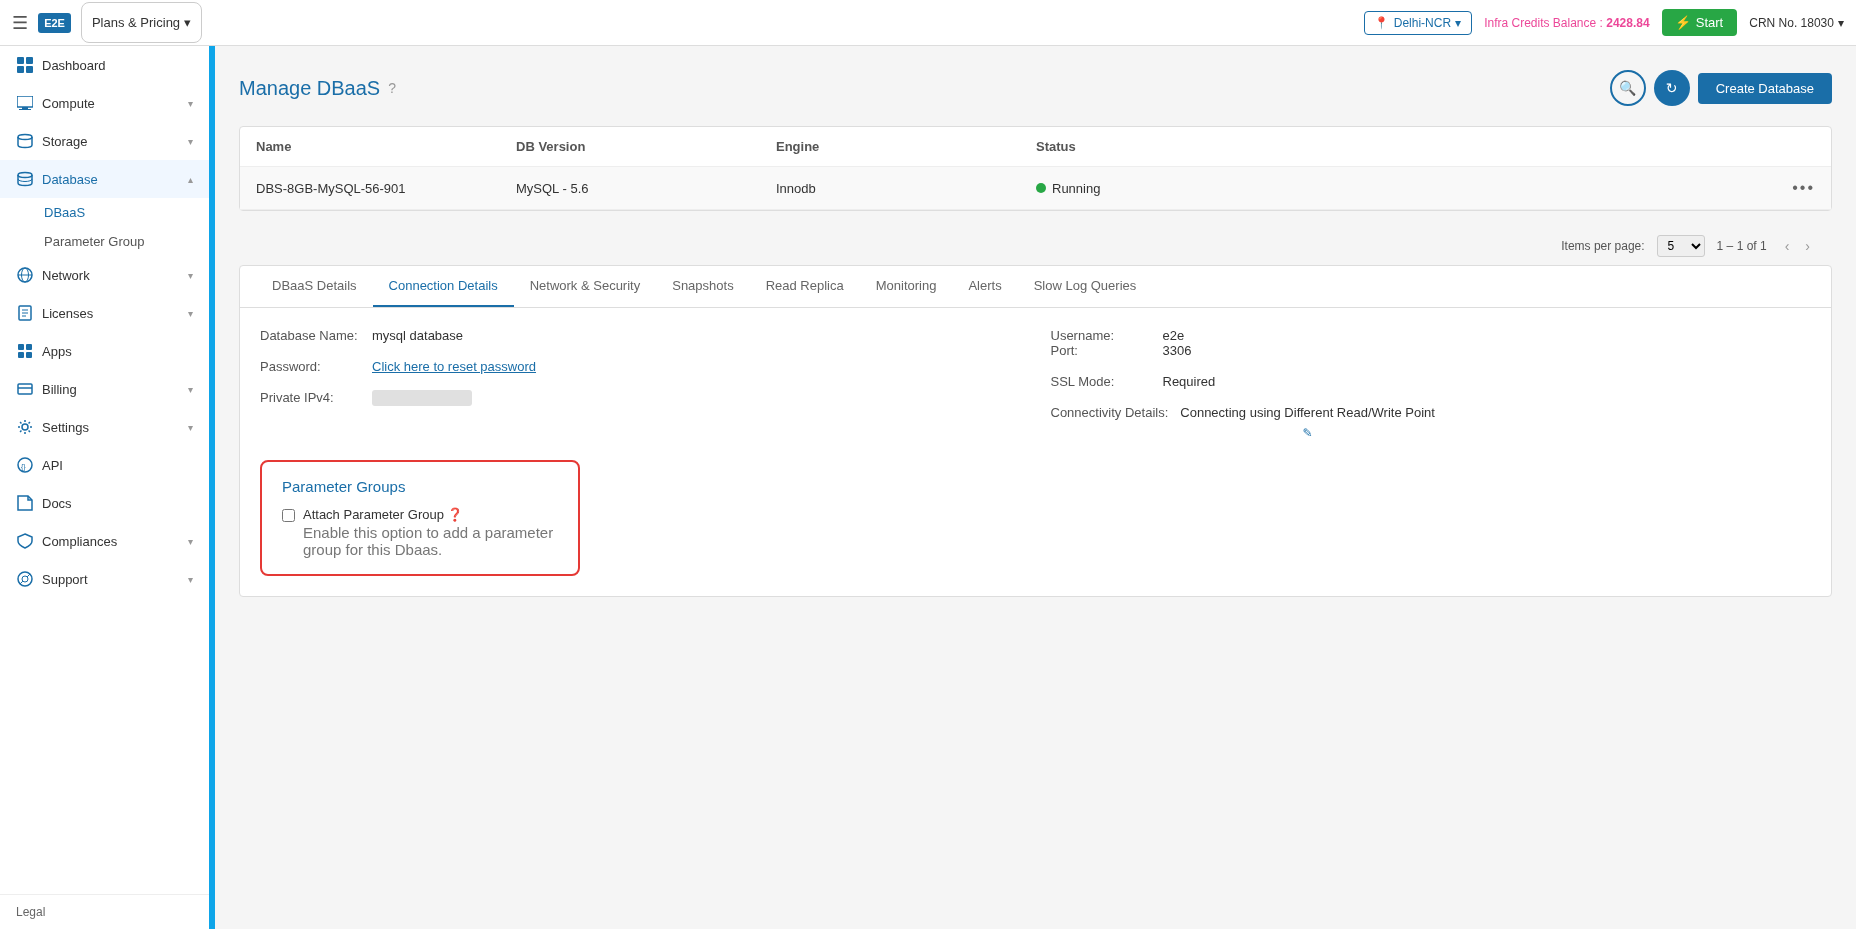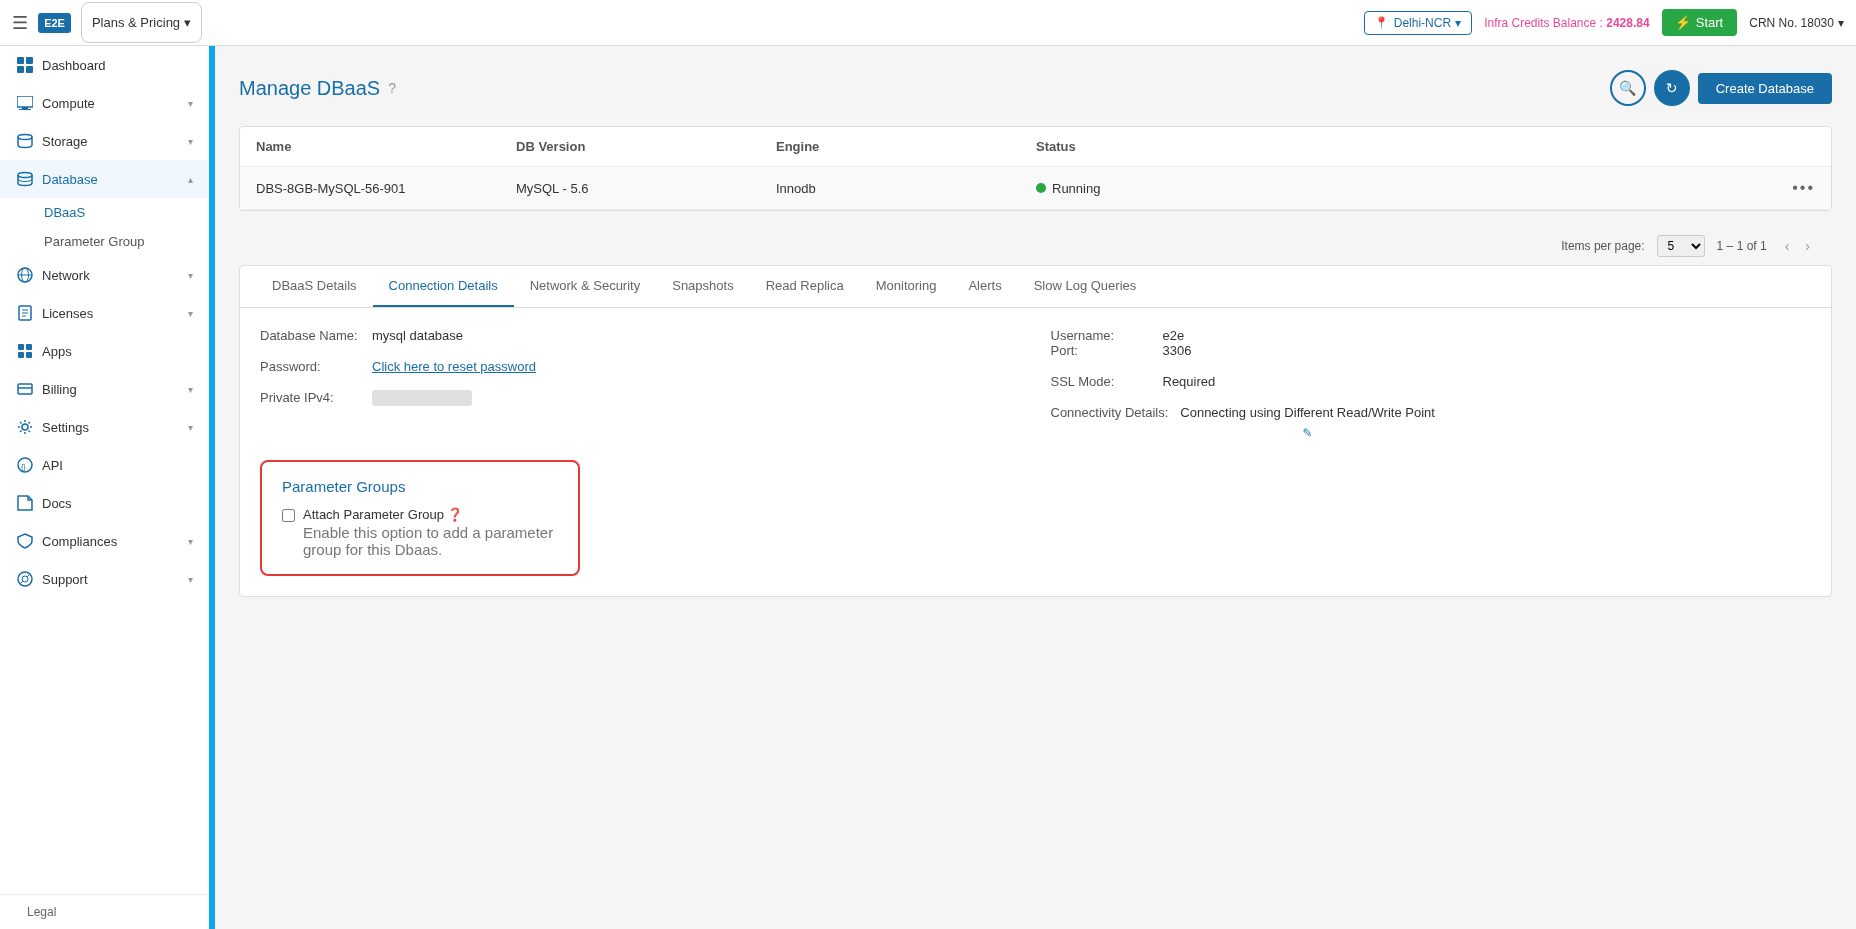--- a/index.html
+++ b/index.html
@@ -26,21 +26,21 @@
 
     
     .sidebar { width: 215px; background: #fff; border-right: 6px solid #0ea5e9; overflow-y: auto; flex-shrink: 0; display: flex; flex-direction: column; }
     .sidebar-item { display: flex; align-items: center; padding: 10px 16px; cursor: pointer; color: #333; font-size: 13px; gap: 8px; }
     .sidebar-item.active { color: #1a6ea8; background: #f0f7ff; }
     .sidebar-item .icon { width: 18px; height: 18px; display: flex; align-items: center; justify-content: center; }
     .sidebar-item .arrow { margin-left: auto; font-size: 10px; color: #999; }
     .sidebar-sub { padding-left: 44px; }
     .sidebar-sub-item { padding: 7px 16px 7px 0; cursor: pointer; font-size: 13px; color: #555; }
     .sidebar-sub-item.active { color: #1a6ea8; font-weight: 500; }
-    .sidebar-bottom { margin-top: auto; padding: 10px 27px; font-size: 12px; color: #666; border-top: 1px solid #eee; }
+    .sidebar-bottom { margin-top: auto; padding: 10px 16px; font-size: 12px; color: #666; border-top: 1px solid #eee; }
 
     
     .main { flex: 1; overflow-y: auto; padding: 24px; background: #f5f5f5; }
 
     
     .page-header { display: flex; align-items: center; justify-content: space-between; margin-bottom: 20px; }
     .page-title { font-size: 20px; color: #1a6ea8; font-weight: 500; display: flex; align-items: center; gap: 8px; }
     .page-title .help-icon { color: #999; font-size: 14px; cursor: pointer; }
     .header-actions { display: flex; align-items: center; gap: 8px; }
     .search-btn { background: none; border: 2px solid #1a6ea8; color: #1a6ea8; border-radius: 50%; width: 36px; height: 36px; cursor: pointer; display: flex; align-items: center; justify-content: center; font-size: 14px; }

